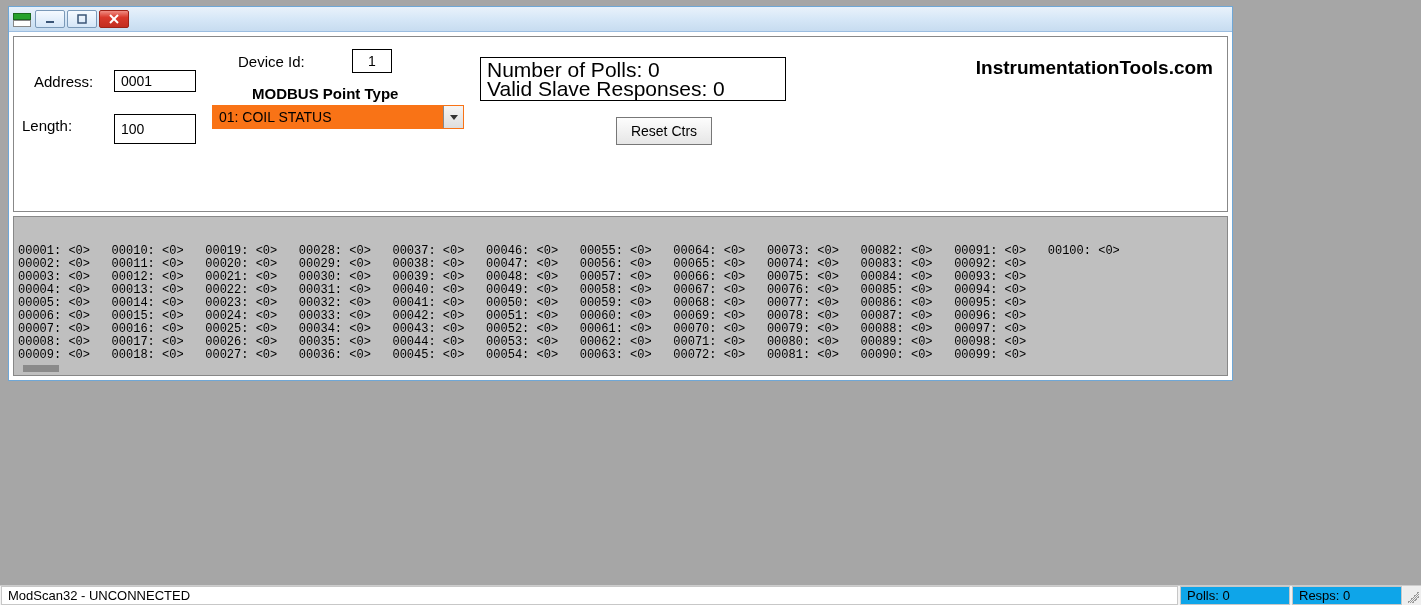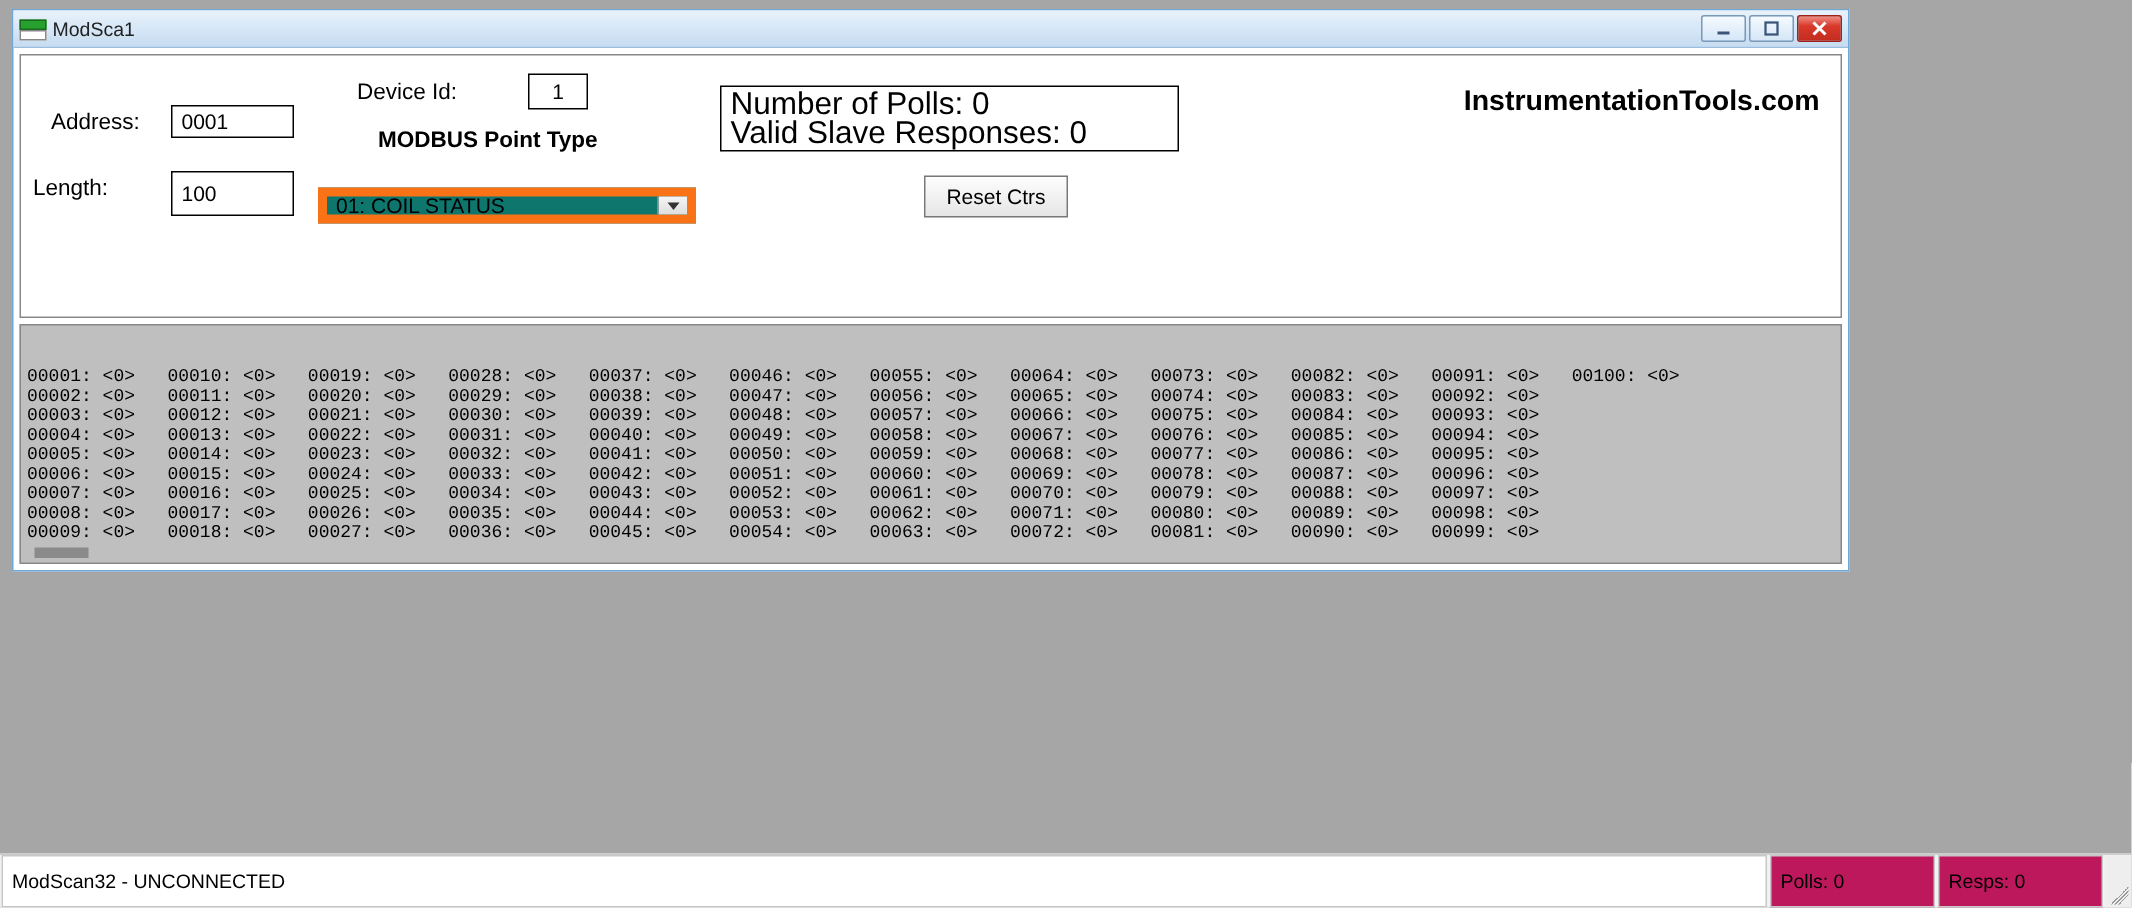--- a/index.html
+++ b/index.html
@@ -92,24 +92,24 @@
   }
   .addr-lbl { top: 36px; left: 8px; margin-left: 12px; }
   .addr-in  { top: 33px; left: 100px; width: 82px; height: 22px; }
   .len-lbl  { top: 80px; left: 8px; text-align: center; }
   .len-in   { top: 77px; left: 100px; width: 82px; height: 30px; }
   .dev-lbl  { top: 16px; left: 224px; font-weight: 400; }
   .dev-in   { top: 12px; left: 338px; width: 40px; height: 24px; text-align: center; }
   .pt-lbl   { top: 48px; left: 238px; font-weight: 600; }
   .pt-sel   {
     position: absolute;
-    top: 88px; left: 198px;
+    top: 68px; left: 198px;
     width: 252px; height: 24px;
-    border: 6px solid #f97316;
-    background: #0f766e;
+    border: 1px solid #f97316;
+    background: #f97316;
     font-size: 14px;
     display: flex; align-items: center;
     padding-left: 6px;
     cursor: pointer;
     font-family: inherit;
   }
   .pt-sel .arrow {
     position: absolute;
     right: 0; top: 0;
     width: 20px; height: 100%;
@@ -168,21 +168,21 @@
   .data-rows { color: #000; }
   .thumb {
     position: absolute;
     bottom: 8px; left: 14px;
     width: 36px; height: 7px;
     background: #8a8a8a;
   }
   .status-bar {
     position: absolute;
     bottom: 0; left: 0;
-    width: 100%; height: 36px;
+    width: 100%; height: 20px;
     background: #f2f2f2;
     border-top: 1px solid #ccc;
     display: flex;
     align-items: center;
     font-size: 13px;
   }
   .status-bar .status-main {
     flex: 1;
     padding-left: 6px;
     border: 1px solid #c7c7c7;
@@ -190,21 +190,21 @@
     display: flex; align-items: center;
     background: #fff;
     margin: 1px;
   }
   .status-cell {
     width: 110px;
     border: 1px solid #c7c7c7;
     height: 100%;
     display: flex; align-items: center;
     padding-left: 6px;
-    background: #be185d;
+    background: #0ea5e9;
     margin: 1px;
   }
   .grip {
     width: 18px; height: 100%;
     background: #eee;
     position: relative;
   }
   .grip::after {
     content: "";
     position: absolute; right: 2px; bottom: 2px;
@@ -214,21 +214,20 @@
                       transparent 60%, #999 60%, #999 65%, transparent 65%,
                       transparent 70%, #999 70%, #999 75%, transparent 75%);
   }
 </style>
 </head>
 <body>
 
 <div class="mdi-window">
   <div class="titlebar">
     <span class="app-icon"></span>
-    <span class="title-text">ModSca1</span>
     <div class="win-btns">
       <div class="win-btn">
         <svg width="10" height="10">
             <line x1="1" y1="8" x2="9" y2="8" stroke="#3a5577" stroke-width="2"></line>
           </svg>
       </div>
       <div class="win-btn">
         <svg width="10" height="10">
             <rect x="1" y="1" width="8" height="8" fill="none" stroke="#3a5577" stroke-width="1.5"></rect>
           </svg>

